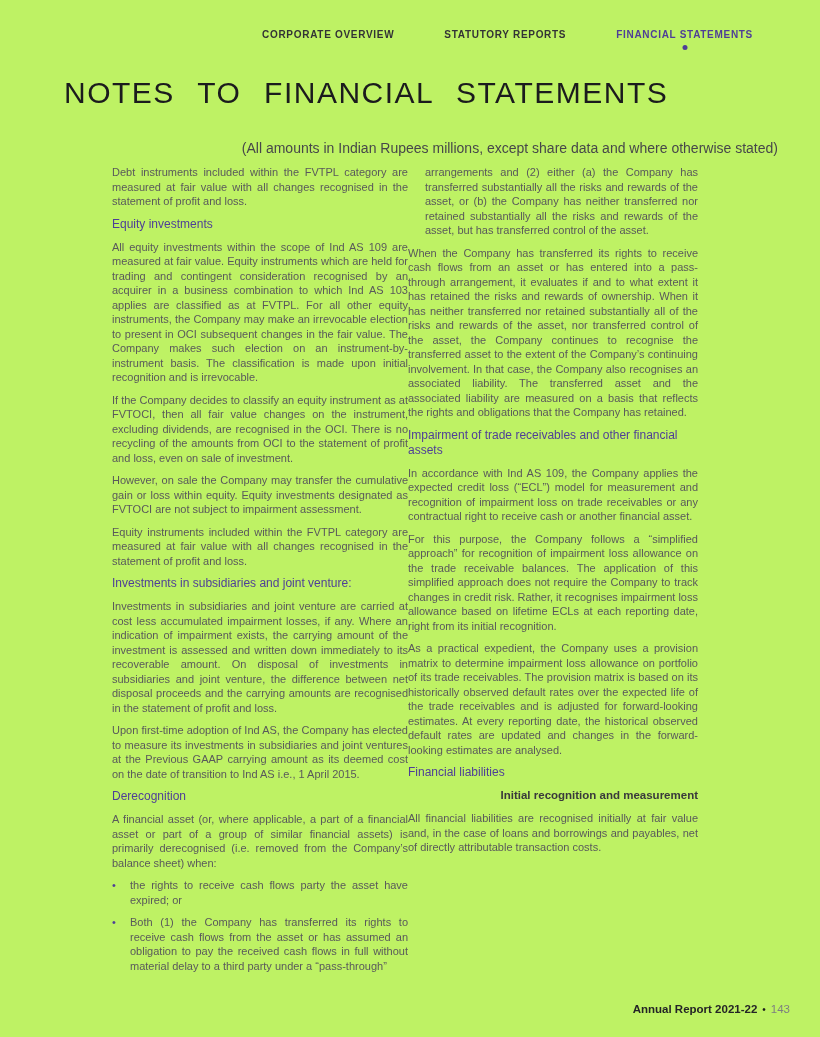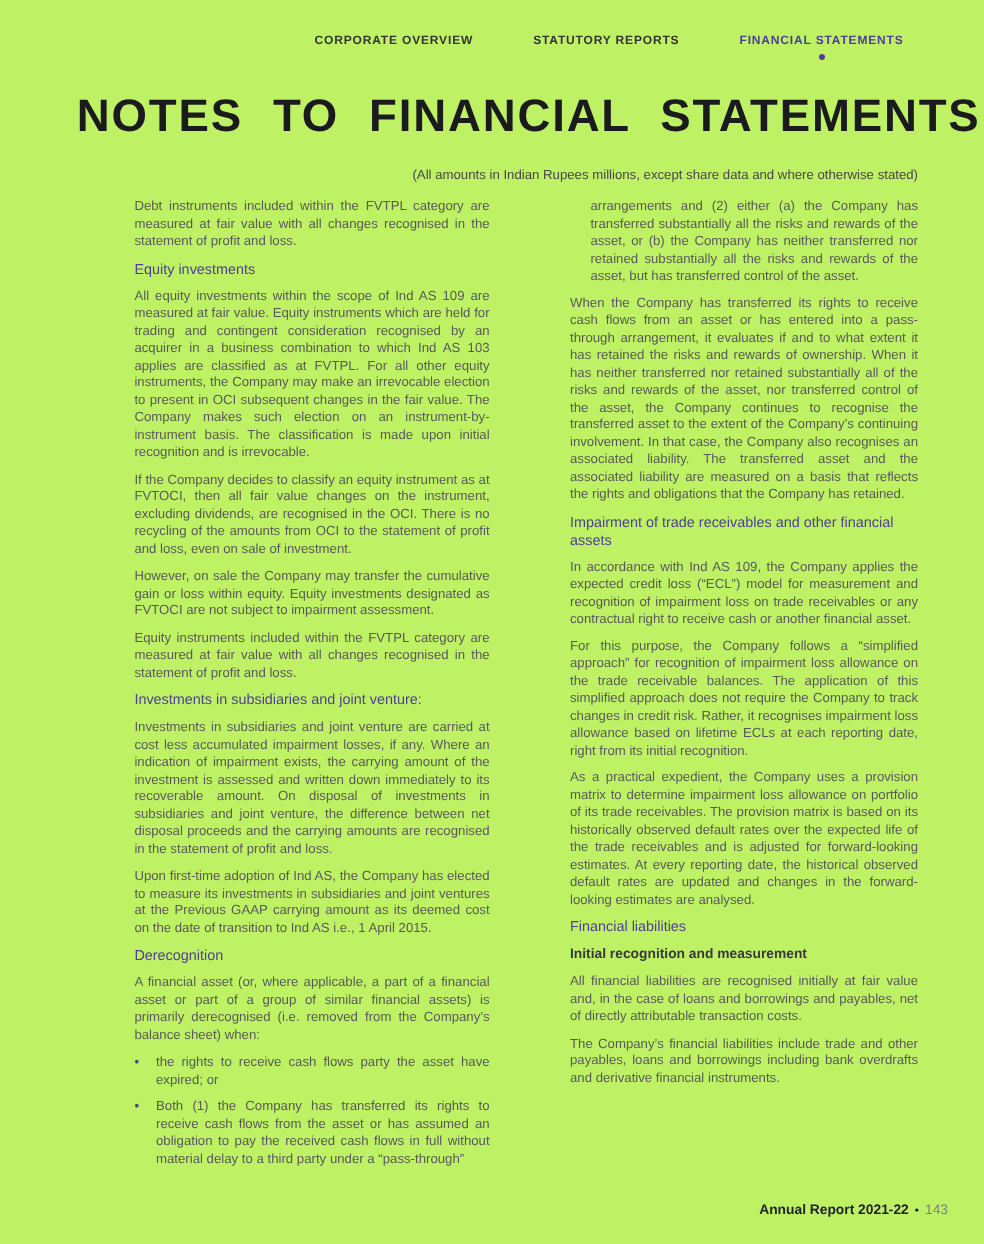--- a/index.html
+++ b/index.html
@@ -17,47 +17,47 @@
   }
   .nav-item { position:relative; white-space:nowrap; cursor:default; }
   .nav-item.active { color:#4e3e97; }
   .nav-dot {
     position:absolute; left:50%; top:16px; transform:translateX(-50%);
     width:5px; height:5px; border-radius:50%; background:#4e3e97;
   }
   
   .page-title {
     position:absolute; top:76px; left:64px;
-    font-size:38px; font-weight:bold; color:#1b1b1d;
+    font-size:30px; font-weight:normal; color:#1b1b1d;
     letter-spacing:1.5px; word-spacing:13px; white-space:nowrap;
   }
   .subtitle {
-    position:absolute; top:140px; right:55px;
-    font-size:11px; color:#47474a;
+    position:absolute; top:140px; right:42px;
+    font-size:14px; color:#47474a;
   }
   
   .columns {
     position:absolute; top:165px; left:112px;
-    display:flex; gap:67px;
+    display:flex; 
   }
   .col { display:block; }
   .col-left  { width:296px; }
   .col-right { width:290px; }
   .block { color:#59595b; }
   .paragraph, .indented, .bullet-item {
     font-size:11px; line-height:14.5px; text-align:justify; margin-bottom:8px;
   }
   .indented { padding-left:17px; }
   .heading {
     color:#4e3e97; font-weight:normal; font-size:12px; line-height:15px;
     margin-top:4px; margin-bottom:8px; text-align:left;
   }
   .subheading {
     color:#39393b; font-weight:bold; font-size:11.5px; line-height:15px;
-    margin-top:4px; margin-bottom:8px; text-align:left;
+    margin-top:4px; margin-bottom:8px; text-align:right;
   }
   .bullet-item { display:flex; }
   .bullet-dot { flex:0 0 18px; color:#4e3e97; font-size:11px; }
   .bullet-text { flex:1; text-align:justify; }
   
   .footer {
     position:absolute; top:992px; right:30px;
     font-size:11.5px; white-space:nowrap;margin-top:11px;
   }
   .footer-label { color:#242426; font-weight:bold; }
@@ -107,21 +107,20 @@
     <div class="col col-right" id="right-column">
         <div class="block indented">arrangements and (2) either (a) the Company has transferred substantially all the risks and rewards of the asset, or (b) the Company has neither transferred nor retained substantially all the risks and rewards of the asset, but has transferred control of the asset.</div>
         <div class="block paragraph">When the Company has transferred its rights to receive cash flows from an asset or has entered into a pass-through arrangement, it evaluates if and to what extent it has retained the risks and rewards of ownership. When it has neither transferred nor retained substantially all of the risks and rewards of the asset, nor transferred control of the asset, the Company continues to recognise the transferred asset to the extent of the Company’s continuing involvement. In that case, the Company also recognises an associated liability. The transferred asset and the associated liability are measured on a basis that reflects the rights and obligations that the Company has retained.</div>
         <div class="block heading">Impairment of trade receivables and other financial assets</div>
         <div class="block paragraph">In accordance with Ind AS 109, the Company applies the expected credit loss (“ECL”) model for measurement and recognition of impairment loss on trade receivables or any contractual right to receive cash or another financial asset.</div>
         <div class="block paragraph">For this purpose, the Company follows a “simplified approach” for recognition of impairment loss allowance on the trade receivable balances.  The application of this simplified approach does not require the Company to track changes in credit risk. Rather, it recognises impairment loss allowance based on lifetime ECLs at each reporting date, right from its initial recognition.</div>
         <div class="block paragraph">As a practical expedient, the Company uses a provision matrix to determine impairment loss allowance on portfolio of its trade receivables. The provision matrix is based on its historically observed default rates over the expected life of the trade receivables and is adjusted for forward-looking estimates. At every reporting date, the historical observed default rates are updated and changes in the forward-looking estimates are analysed.</div>
         <div class="block heading">Financial liabilities</div>
         <div class="block subheading">Initial recognition and measurement</div>
         <div class="block paragraph">All financial liabilities are recognised initially at fair value and, in the case of loans and borrowings and payables, net of directly attributable transaction costs.</div>
-        <div class="block paragraph">The Company’s financial liabilities include trade and other payables, loans and borrowings including bank overdrafts and derivative financial instruments.</div>
       </div>
   </div>
 
   <div class="footer">
     <span class="footer-label">Annual Report 2021-22</span><span class="footer-sep">•</span><span class="footer-page">143</span>
   </div>
 
 </div>
 
 </body></html>

